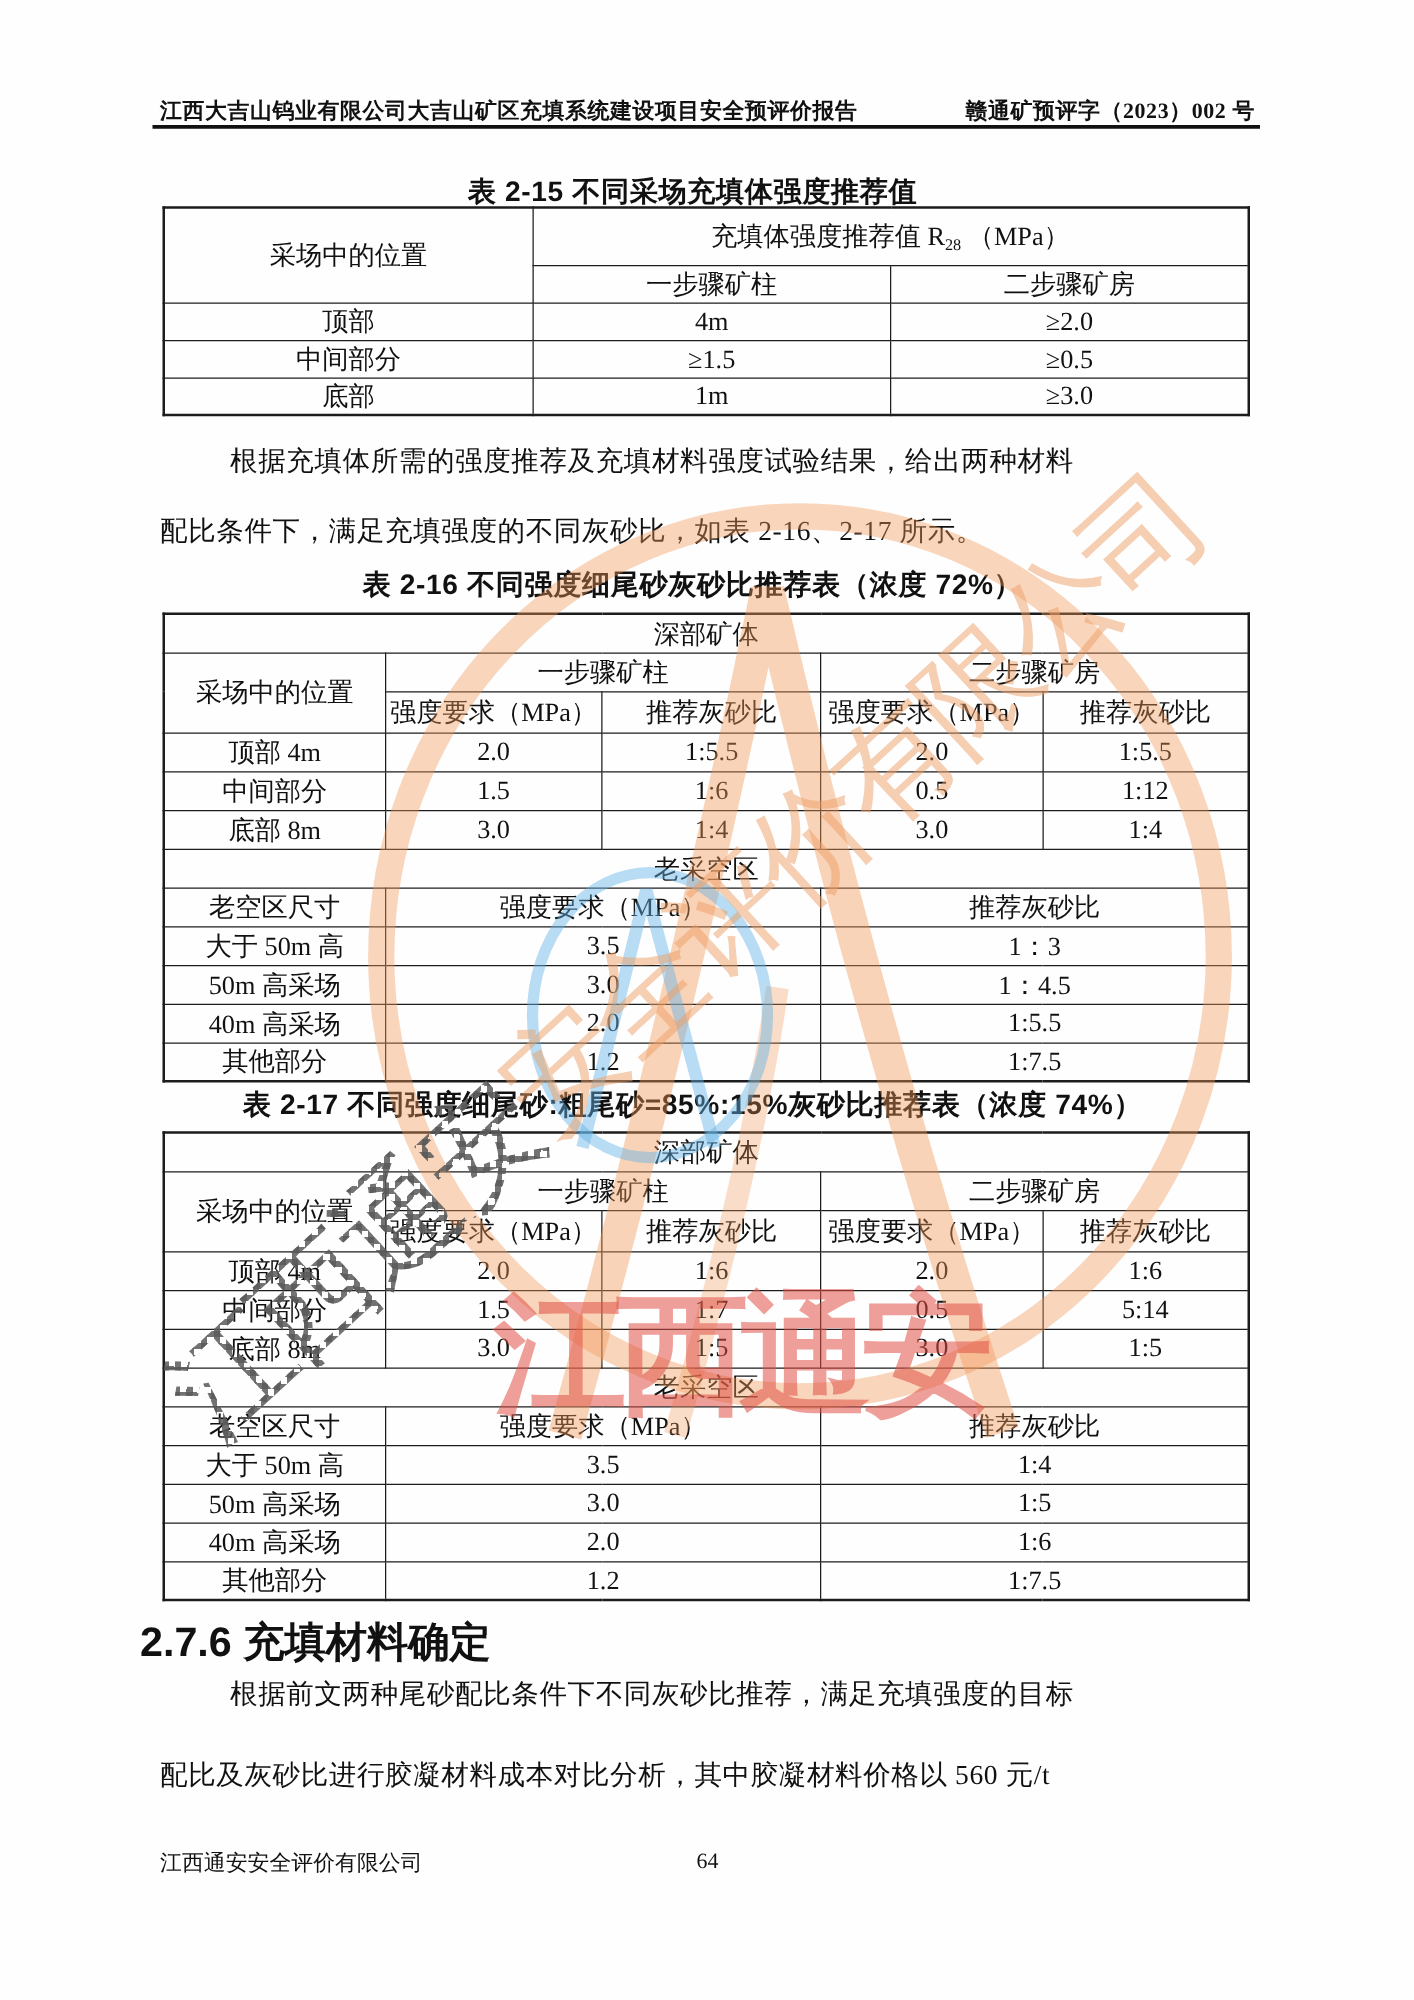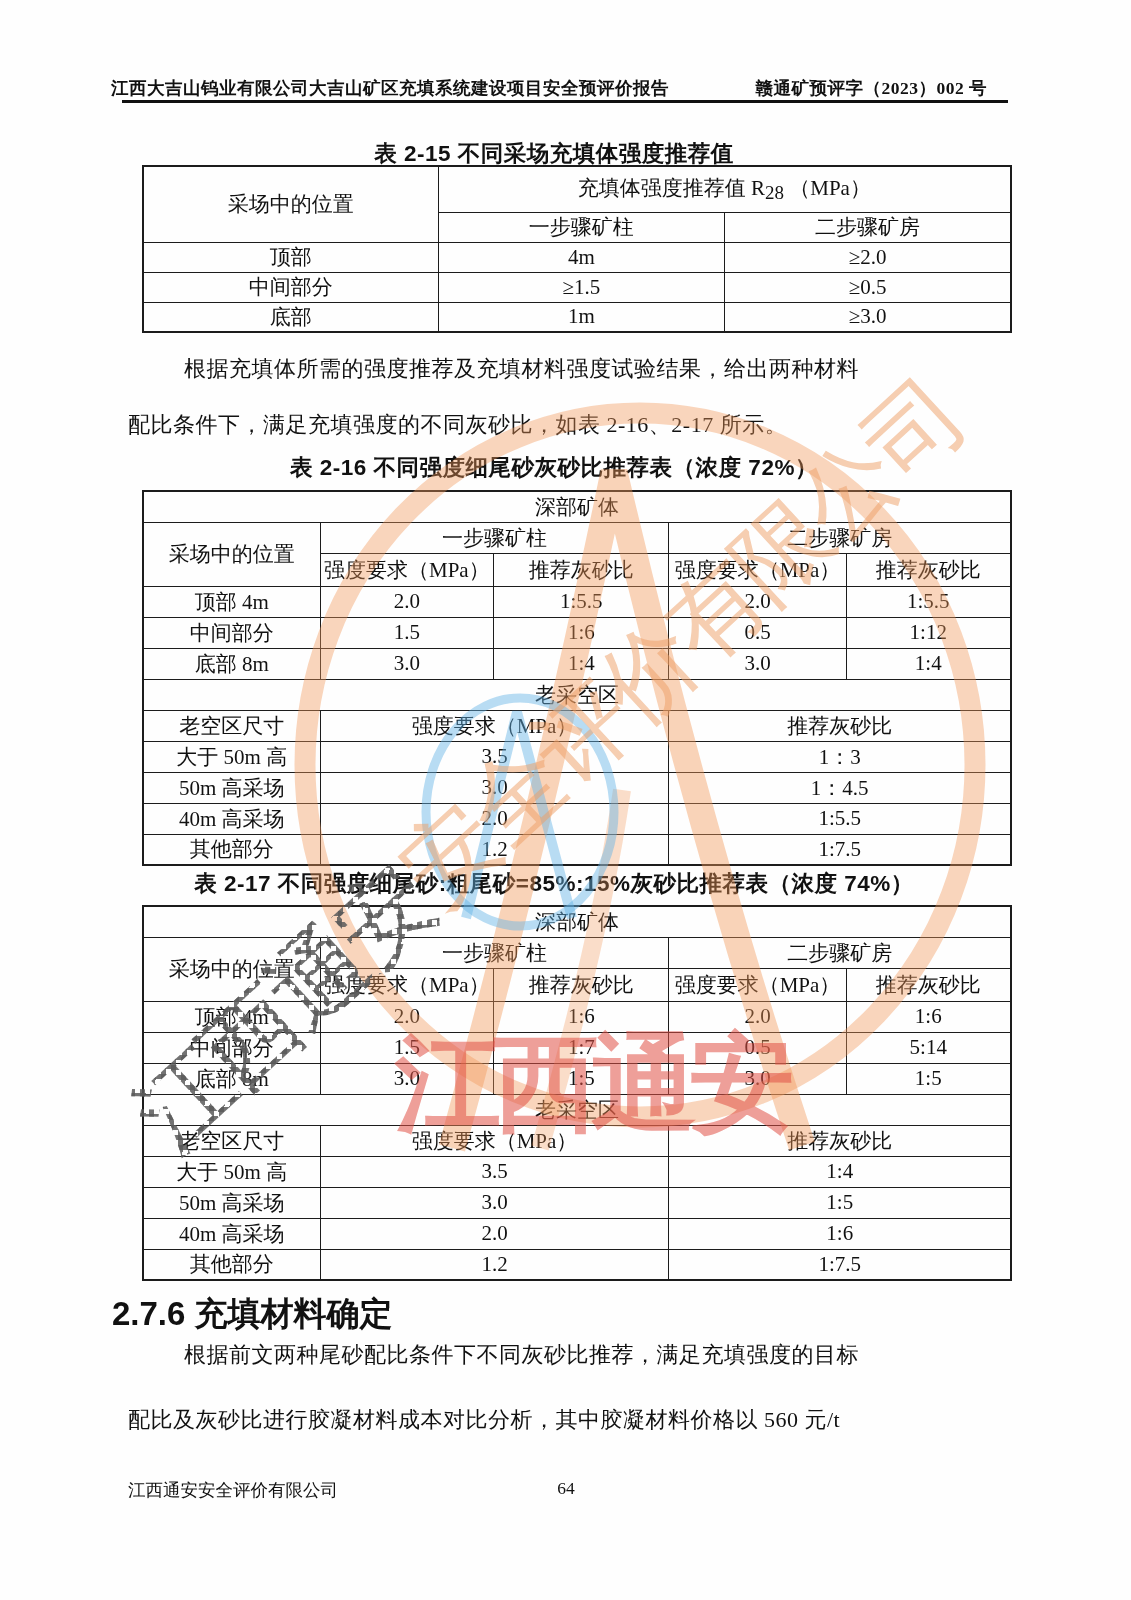--- a/index.html
+++ b/index.html
@@ -4,21 +4,21 @@
 <style>
   * { margin:0; padding:0; box-sizing:border-box; }
   html,body { background:#888; }
   .page {
     position:relative; width:1131px; height:1600px; background:#fefefe;
     margin:0 auto; overflow:hidden;
     font-family:"Liberation Serif","DejaVu Serif",serif; color:#111;
   }
   
   .header {
-    position:absolute; top:76px; left:111px; width:876px;
+    position:absolute; top:76px; left:128px; width:876px;
     display:flex; justify-content:space-between; align-items:baseline;
     font-size:17.5px; font-weight:600; letter-spacing:0.5px;gap:36px;
   }
   .header-rule { position:absolute; top:100px; left:122px; width:886px; height:3px; background:#111; }
   
   .t-title {
     position:absolute; left:116px; width:876px; text-align:center;
     font-family:"Liberation Sans","DejaVu Sans",sans-serif;
     font-size:22.5px; font-weight:bold; letter-spacing:0.5px;
   }
@@ -31,29 +31,29 @@
   .para-line {
     position:absolute; left:128px; width:876px;
     font-size:22px; line-height:34px; text-align:justify;
     letter-spacing:0.5px; white-space:nowrap;
   }
   .indent { text-indent:56px; }
   
   table.tbl {
     position:absolute; left:130px; width:870px;
     border-collapse:collapse; table-layout:fixed;
-    font-size:21px; text-align:center;margin-left:12px;
+    font-size:21px; text-align:center;
   }
   table.tbl td { border:1.5px solid #1c1c1c; vertical-align:middle; padding:0; }
   table.tbl { border:2.5px solid #1c1c1c; }
   tr.h46 td { height:46px; }
   tr.h30 td { height:30px; }
   tr.h31 td { height:31px; }
   tr.h34 td { height:33px; }
-  sub.r-sub { font-size:19px; vertical-align:-4px; }
+  sub.r-sub { font-size:13px; vertical-align:-4px; }
   
   .footer {
     position:absolute; top:1478px; left:128px; width:876px;
     font-size:17.5px;
   }
   .footer .pageno { position:absolute; left:0; width:100%; text-align:center; }
   
   .wm-layer { position:absolute; inset:0; z-index:5; pointer-events:none; }
   .wm-logo { position:absolute; left:0; top:0; }
   .wm-diag {

